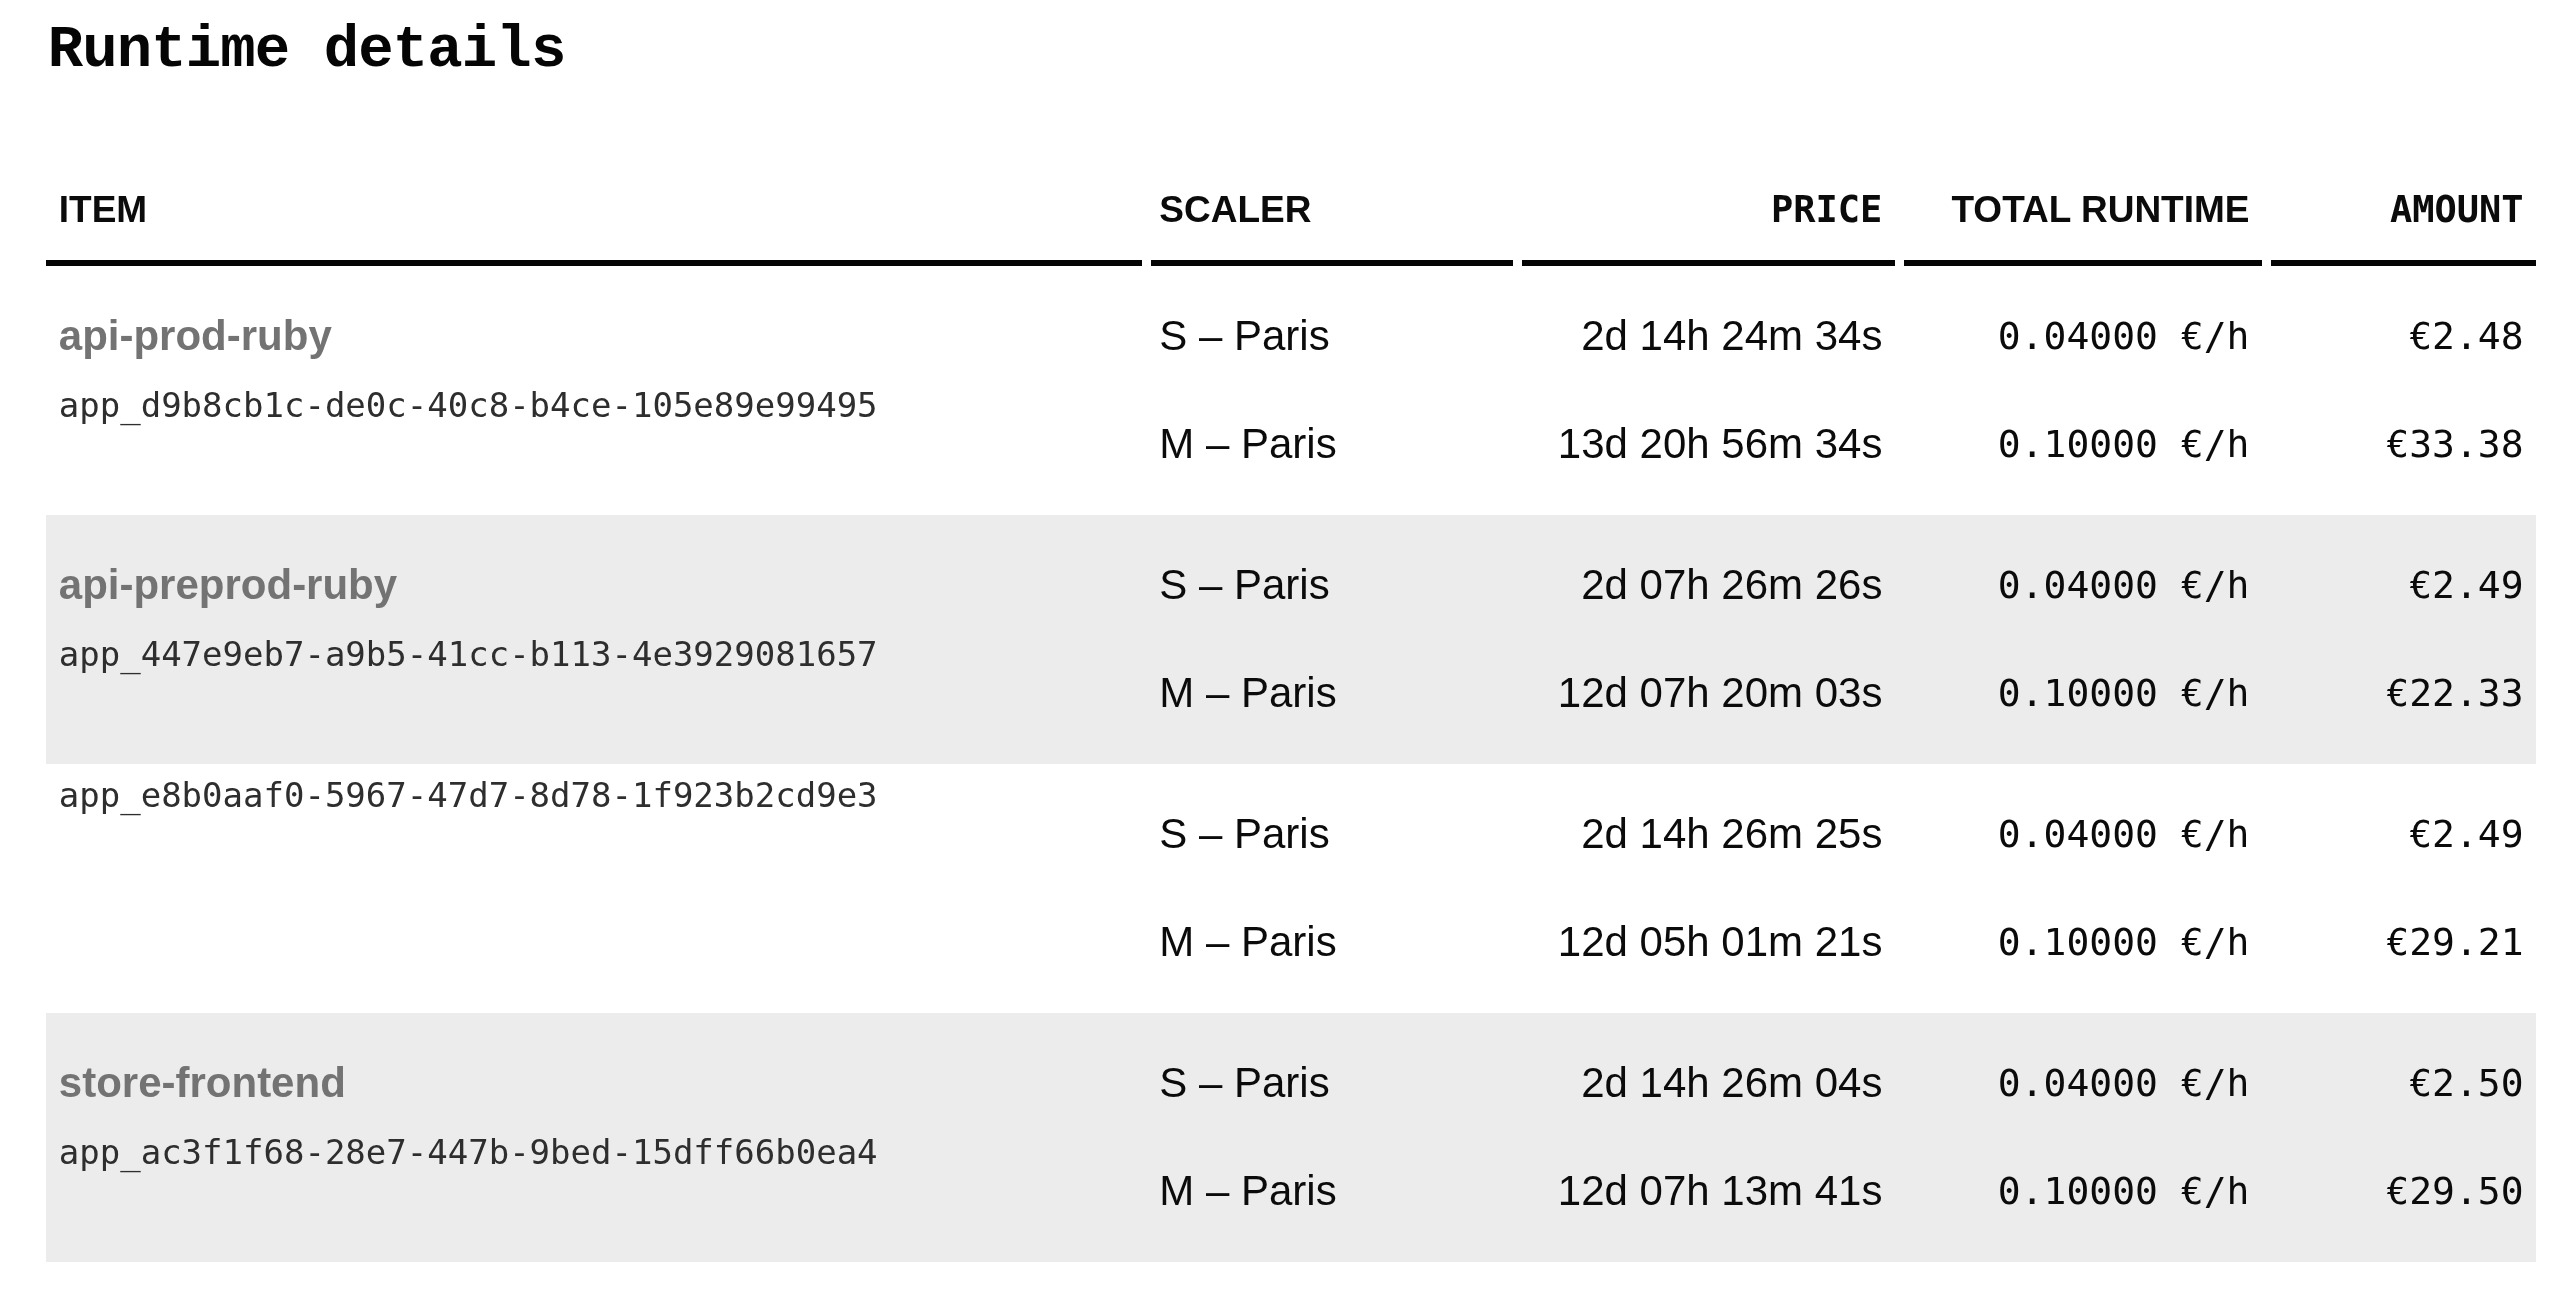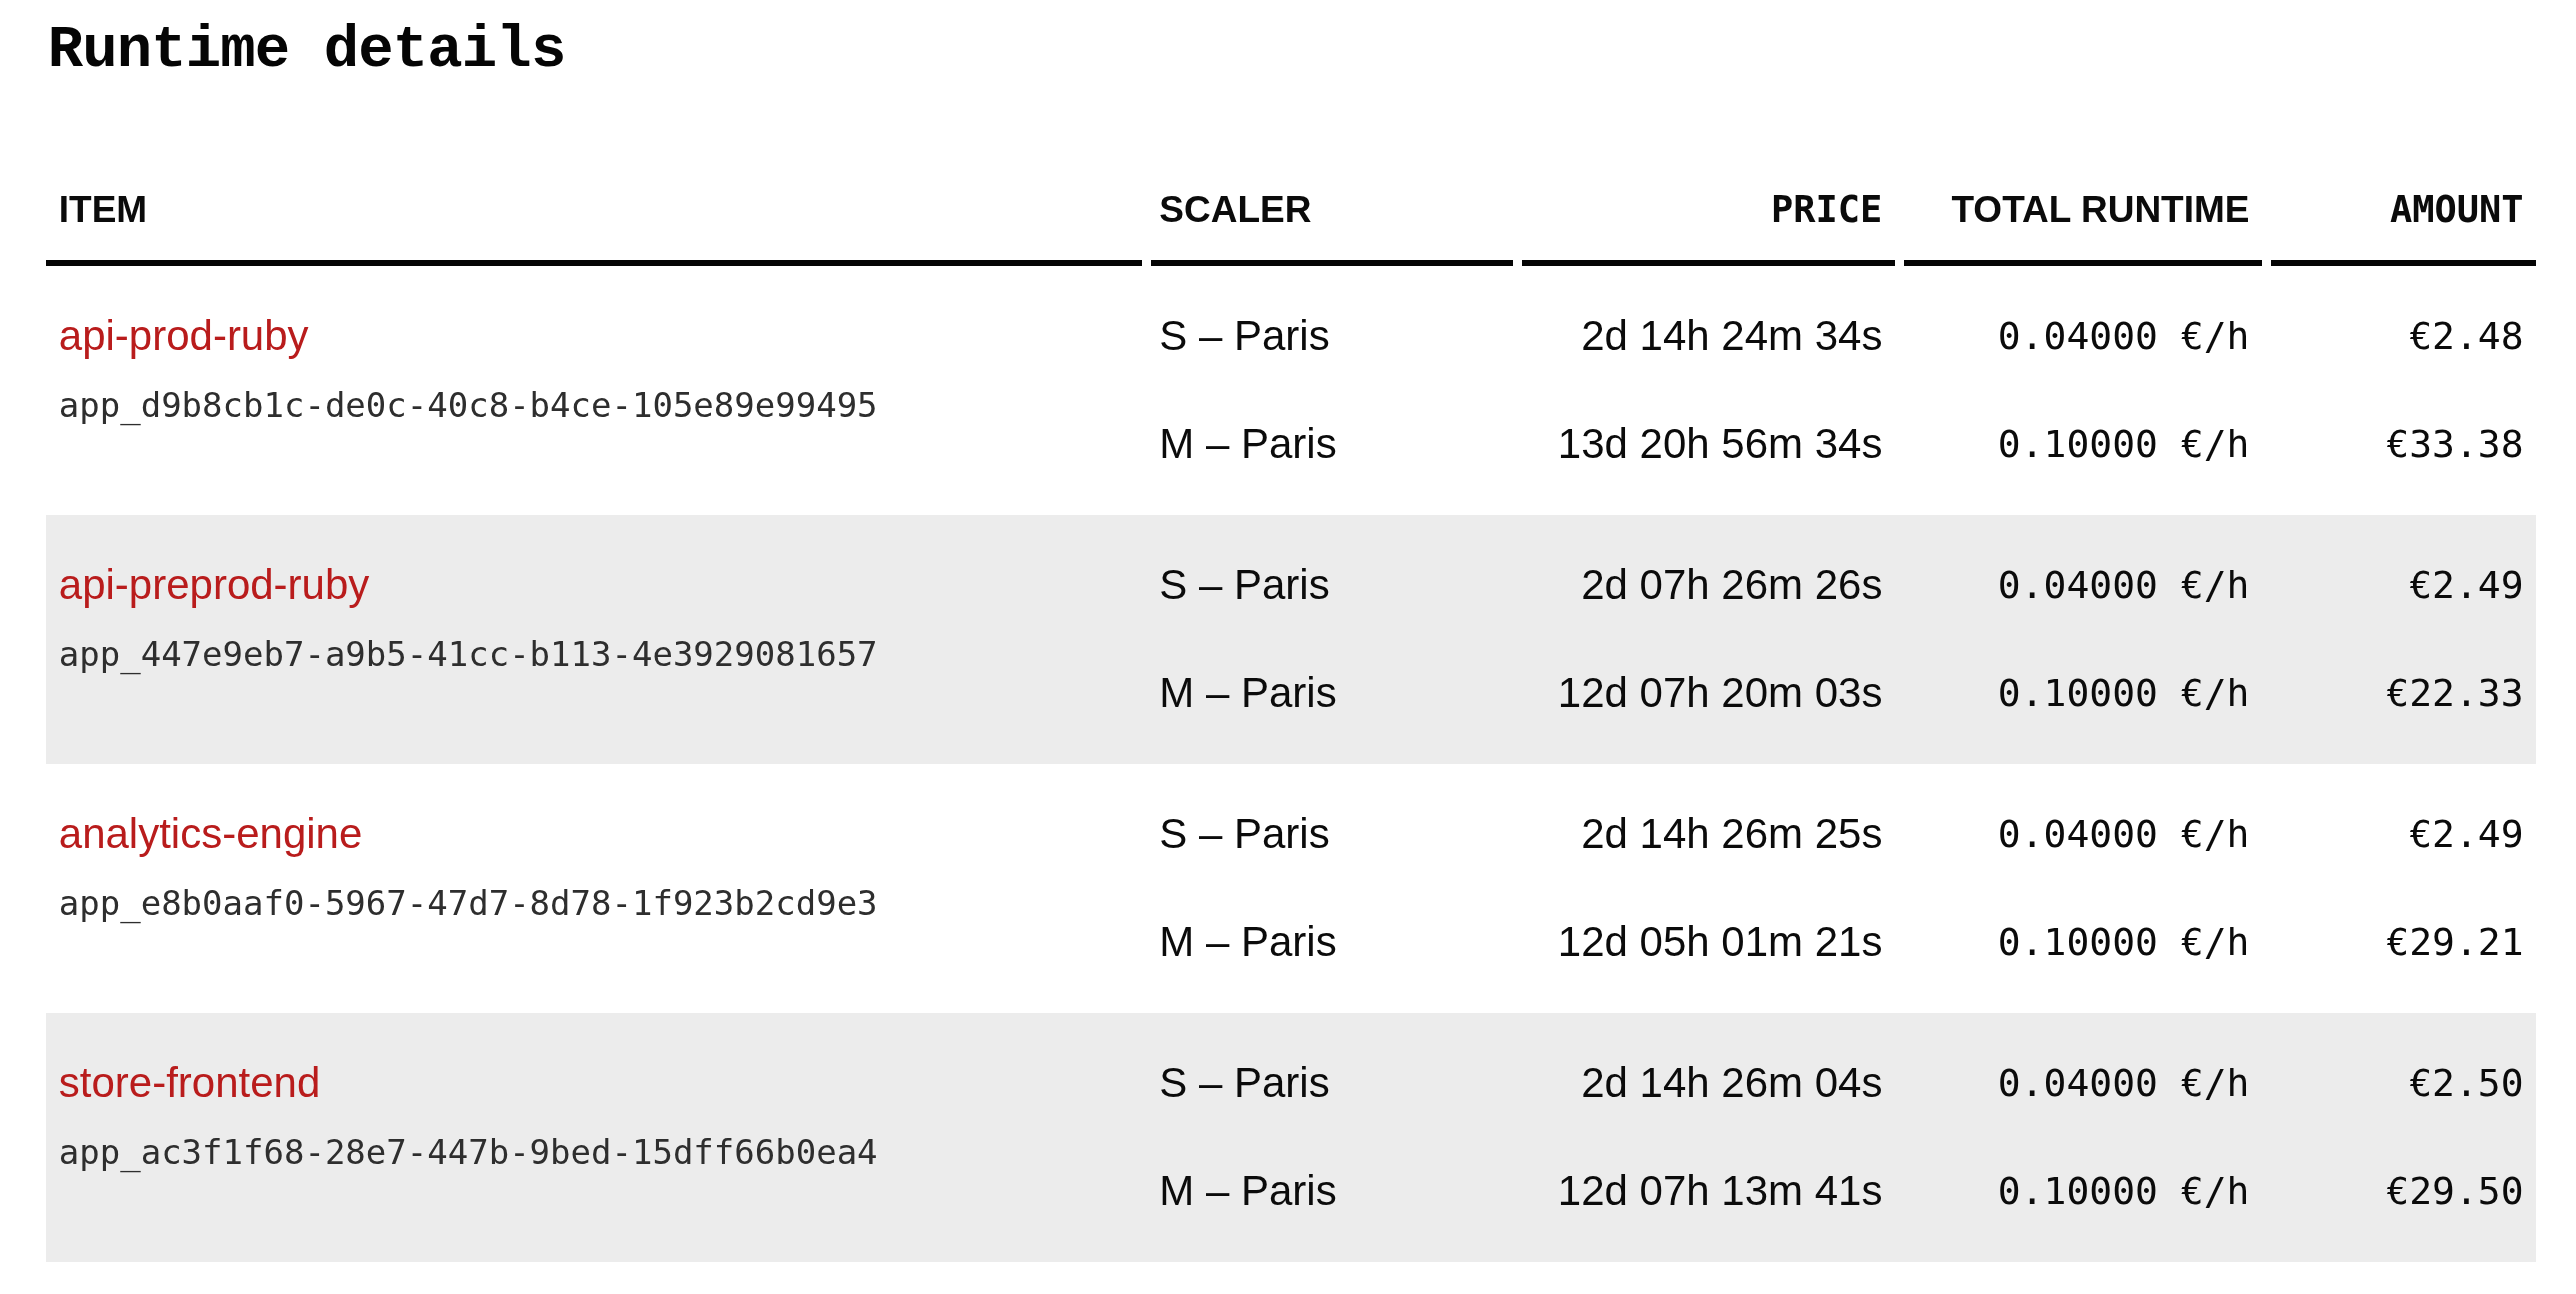--- a/index.html
+++ b/index.html
@@ -42,21 +42,21 @@
     display: grid;
     grid-template-columns: var(--w-item) 1fr;
     column-gap: var(--gap);
     padding: 16.5px 0;
     background: #ffffff;
   }
   .group.shaded { background: #ececec; }
 
   .item-cell { min-width: 0; }
   .app-name {
-    font-size: 42px; font-weight: 400; color: #b91c1c;
+    font-size: 42px; font-weight: 700; color: #737373;
     min-height: 108px; display: flex; align-items: center;
     white-space: nowrap;
   }
   .app-id {
     font-family: "DejaVu Sans Mono", monospace;
     font-size: 34px; color: #2e2e2e; margin-top: -5.5px;
     white-space: nowrap;
   }
 
   .lines { display: block; }
@@ -123,21 +123,20 @@
     <div class="cell c-scaler">M – Paris</div>
     <div class="cell c-runtime right">12d 07h 20m 03s</div>
     <div class="cell c-price right mono">0.10000 €/h</div>
     <div class="cell c-amount right mono">€22.33</div>
   </div>
 </div>
   </div>
 
   <div class="group">
     <div class="cell item-cell">
-      <div class="app-name">analytics-engine</div>
       <div class="app-id">app_e8b0aaf0-5967-47d7-8d78-1f923b2cd9e3</div>
     </div>
     <div class="lines">
   <div class="line">
     <div class="cell c-scaler">S – Paris</div>
     <div class="cell c-runtime right">2d 14h 26m 25s</div>
     <div class="cell c-price right mono">0.04000 €/h</div>
     <div class="cell c-amount right mono">€2.49</div>
   </div>
 

